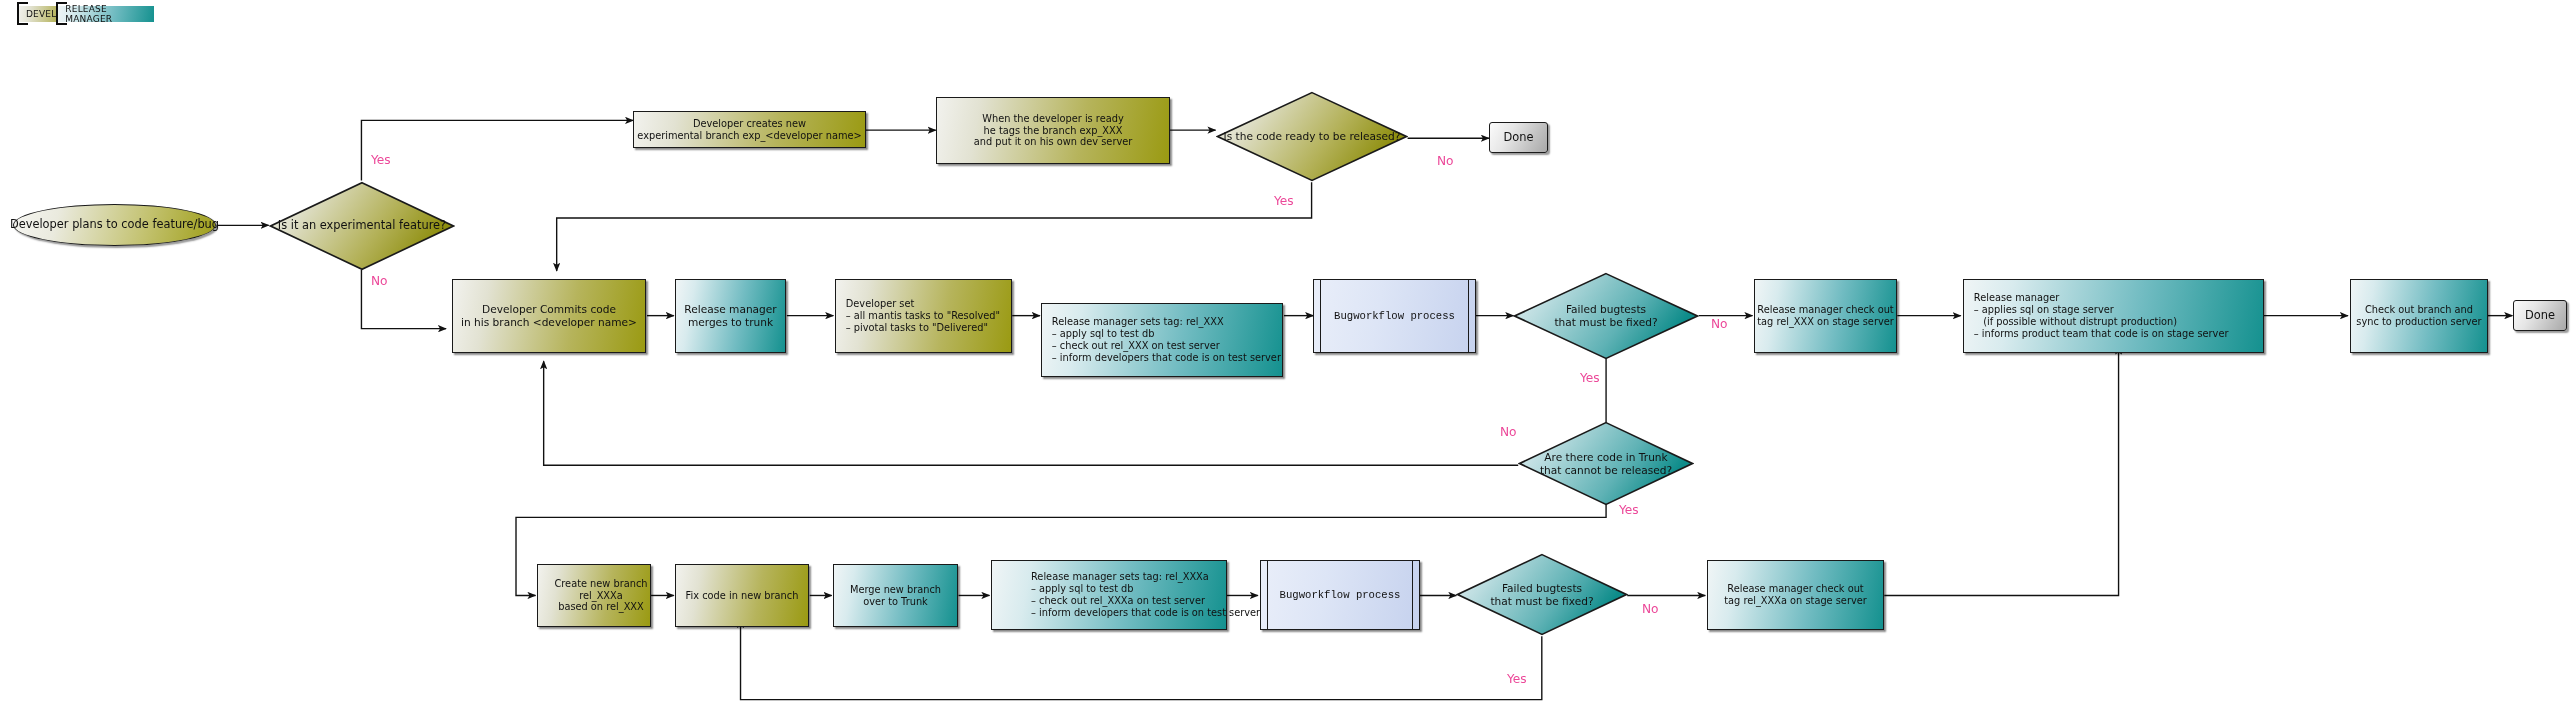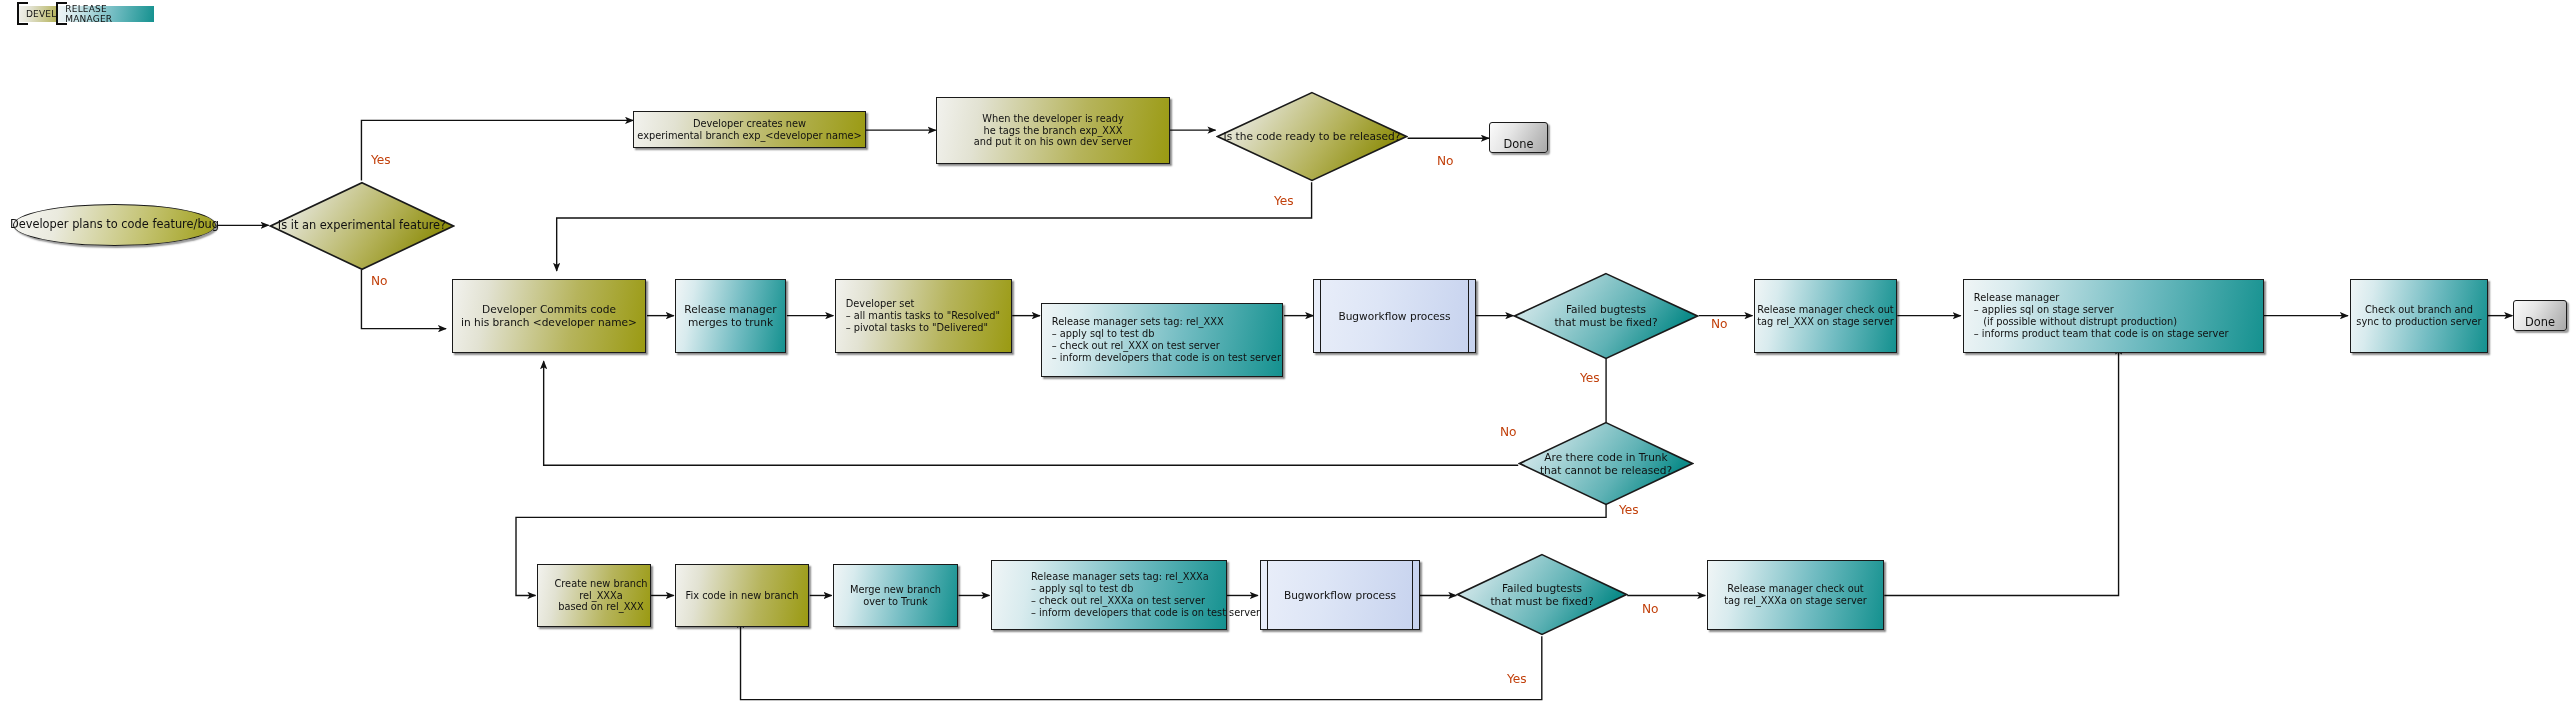--- a/index.html
+++ b/index.html
@@ -38,21 +38,21 @@
     white-space: pre;
   }
 
   
   .proc {
     border: 1.3px solid #1a1a1a;
     box-shadow: 2px 2px 1.6px rgba(0,0,0,0.45);
   }
   .fill-dev  { background: linear-gradient(100deg, #f2f2ee 0%, #e2e2d2 18%, #b6b45c 62%, #9a9a12 100%); }
   .fill-rm   { background: linear-gradient(100deg, #f0f5f6 0%, #d8ebee 16%, #72bcc2 58%, #14918f 100%); }
-  .fill-sub  { background: linear-gradient(100deg, #e9eef9 0%, #dde5f6 40%, #c6d2ee 100%); }
+  .fill-sub  { background: linear-gradient(100deg, #e9eef9 0%, #dde5f6 40%, #c6d2ee 100%); font-family: Liberation Mono, monospace; }
 
   .proc.left-align {
     justify-content: flex-start;
     text-align: left;
     padding-left: 9.8px;
   }
 
   
   .subproc::before,
   .subproc::after {
@@ -64,21 +64,20 @@
   }
   .subproc::before { left: 5.7px; }
   .subproc::after  { right: 5.7px; }
 
   
   .term {
     border: 1.3px solid #1a1a1a;
     border-radius: 3px;
     background: linear-gradient(120deg, #fbfbfb 0%, #e6e6e6 35%, #bfbfbf 75%, #a8a8a8 100%);
     box-shadow: 2px 2px 1.6px rgba(0,0,0,0.4);
-    align-items: flex-end;
   }
 
   
   .ellipse {
     border: 1.3px solid #1a1a1a;
     border-radius: 50%;
     background: linear-gradient(105deg, #f6f6f2 0%, #eaeade 22%, #c3c270 65%, #9e9e18 100%);
     box-shadow: 2px 2px 1.6px rgba(0,0,0,0.4);
   }
 
@@ -118,21 +117,21 @@
     height: calc(100% + 6.5px);
     border-left: 2.4px solid #0d0d0d;
     border-top: 2.4px solid #0d0d0d;
     border-bottom: 2.4px solid #0d0d0d;
     box-sizing: border-box;
   }
 
   
   .elabel {
     position: absolute;
-    color: #c2410c;
+    color: #ec4899;
     font-size: 12.2px;
     white-space: nowrap;
   }
 </style>
 </head>
 <body>
 
 <div id="canvas">
 
   <svg id="edges" viewBox="0 0 3166 890" width="2576" height="724">

